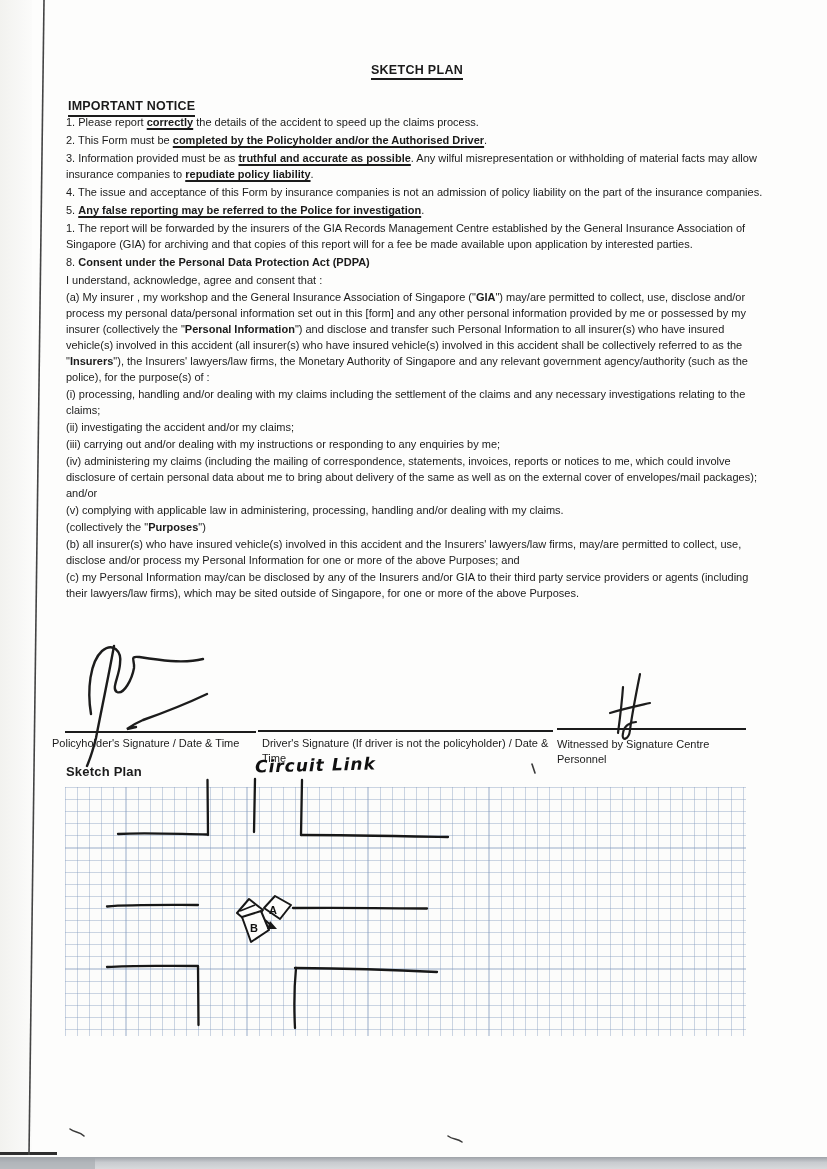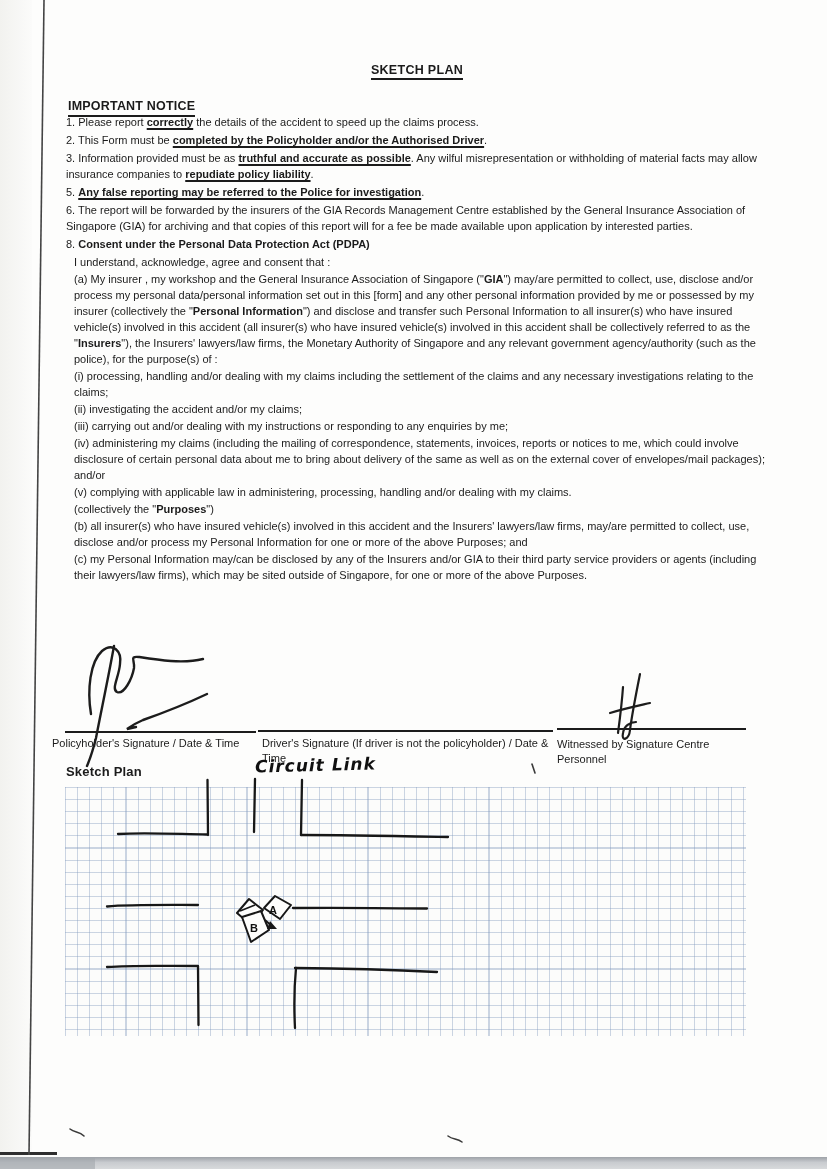--- a/index.html
+++ b/index.html
@@ -18,21 +18,21 @@
   .bottom-band-dark{left:0;top:1157px;width:95px;height:12px;background:#a2a6ac;opacity:.6;}
   .scan-bottom-line{left:0;top:1152px;width:57px;height:3px;background:#2e2e2e;}
   
   .content{left:66px;top:62px;width:702px;font-size:11px;line-height:16px;}
   .doc-title{text-align:center;font-weight:700;font-size:12.5px;letter-spacing:.3px;margin:0;}
   .doc-title span{border-bottom:2px solid #1b1b1b;padding-bottom:1px;}
   .notice-heading{font-weight:700;font-size:12.5px;letter-spacing:.2px;margin:20px 0 0 2px;}
   .notice-heading span{border-bottom:2px solid #1b1b1b;padding-bottom:1.5px;}
   .notice{}
   .notice p{margin:0 0 2px 0;}
-  .pdpa p{margin:0 0 1px 8px;}
+  .pdpa p{margin:0 0 1px 0;}
   p span.b{font-weight:700;}
   p span.u{text-decoration:underline;text-decoration-thickness:1.5px;text-underline-offset:2px;}
   
   .sig-line{height:2px;background:#1c1c1c;}
   #sig-line-1{left:65px;top:731px;width:191px;}
   #sig-line-2{left:258px;top:730px;width:295px;}
   #sig-line-3{left:557px;top:728px;width:189px;}
   .sig-label{font-size:11px;line-height:15px;}
   #sig-label-1{left:52px;top:736px;width:200px;}
   #sig-label-2{left:262px;top:736px;width:300px;}
@@ -61,22 +61,23 @@
 <div class="abs bottom-band"></div>
 <div class="abs bottom-band-dark"></div>
 
 <div class="abs content">
   <h1 class="doc-title"><span>SKETCH PLAN</span></h1>
   <h2 class="notice-heading"><span>IMPORTANT NOTICE</span></h2>
   <div class="notice" id="notice-list">
       <p><span>1. Please report </span><span class="b u">correctly</span><span> the details of the accident to speed up the claims process.</span></p>
       <p><span>2. This Form must be </span><span class="b u">completed by the Policyholder and/or the Authorised Driver</span><span>.</span></p>
       <p><span>3. Information provided must be as </span><span class="b u">truthful and accurate as possible</span><span>. Any wilful misrepresentation or withholding of material facts may allow insurance companies to </span><span class="b u">repudiate policy liability</span><span>.</span></p>
+      <p><span>4. The issue and acceptance of this Form by insurance companies is not an admission of policy liability on the part of the insurance companies.</span></p>
       <p><span>5. </span><span class="b u">Any false reporting may be referred to the Police for investigation</span><span>.</span></p>
-      <p><span>6. The report will be forwarded by the insurers of the GIA Records Management Centre established by the General Insurance Association of Singapore (GIA) for archiving and that copies of this report will for a fee be made available upon application by interested parties.</span></p>
+      <p><span>1. The report will be forwarded by the insurers of the GIA Records Management Centre established by the General Insurance Association of Singapore (GIA) for archiving and that copies of this report will for a fee be made available upon application by interested parties.</span></p>
       <p><span>8. </span><span class="b">Consent under the Personal Data Protection Act (PDPA)</span></p>
     </div>
   <div class="pdpa" id="pdpa-list">
       <p><span>I understand, acknowledge, agree and consent that :</span></p>
       <p><span>(a) My insurer , my workshop and the General Insurance Association of Singapore ("</span><span class="b">GIA</span><span>") may/are permitted to collect, use, disclose and/or process my personal data/personal information set out in this [form] and any other personal information provided by me or possessed by my insurer (collectively the "</span><span class="b">Personal Information</span><span>") and disclose and transfer such Personal Information to all insurer(s) who have insured vehicle(s) involved in this accident (all insurer(s) who have insured vehicle(s) involved in this accident shall be collectively referred to as the "</span><span class="b">Insurers</span><span>"), the Insurers' lawyers/law firms, the Monetary Authority of Singapore and any relevant government agency/authority (such as the police), for the purpose(s) of :</span></p>
       <p><span>(i) processing, handling and/or dealing with my claims including the settlement of the claims and any necessary investigations relating to the claims;</span></p>
       <p><span>(ii) investigating the accident and/or my claims;</span></p>
       <p><span>(iii) carrying out and/or dealing with my instructions or responding to any enquiries by me;</span></p>
       <p><span>(iv) administering my claims (including the mailing of correspondence, statements, invoices, reports or notices to me, which could involve disclosure of certain personal data about me to bring about delivery of the same as well as on the external cover of envelopes/mail packages); and/or</span></p>
       <p><span>(v) complying with applicable law in administering, processing, handling and/or dealing with my claims.</span></p>

